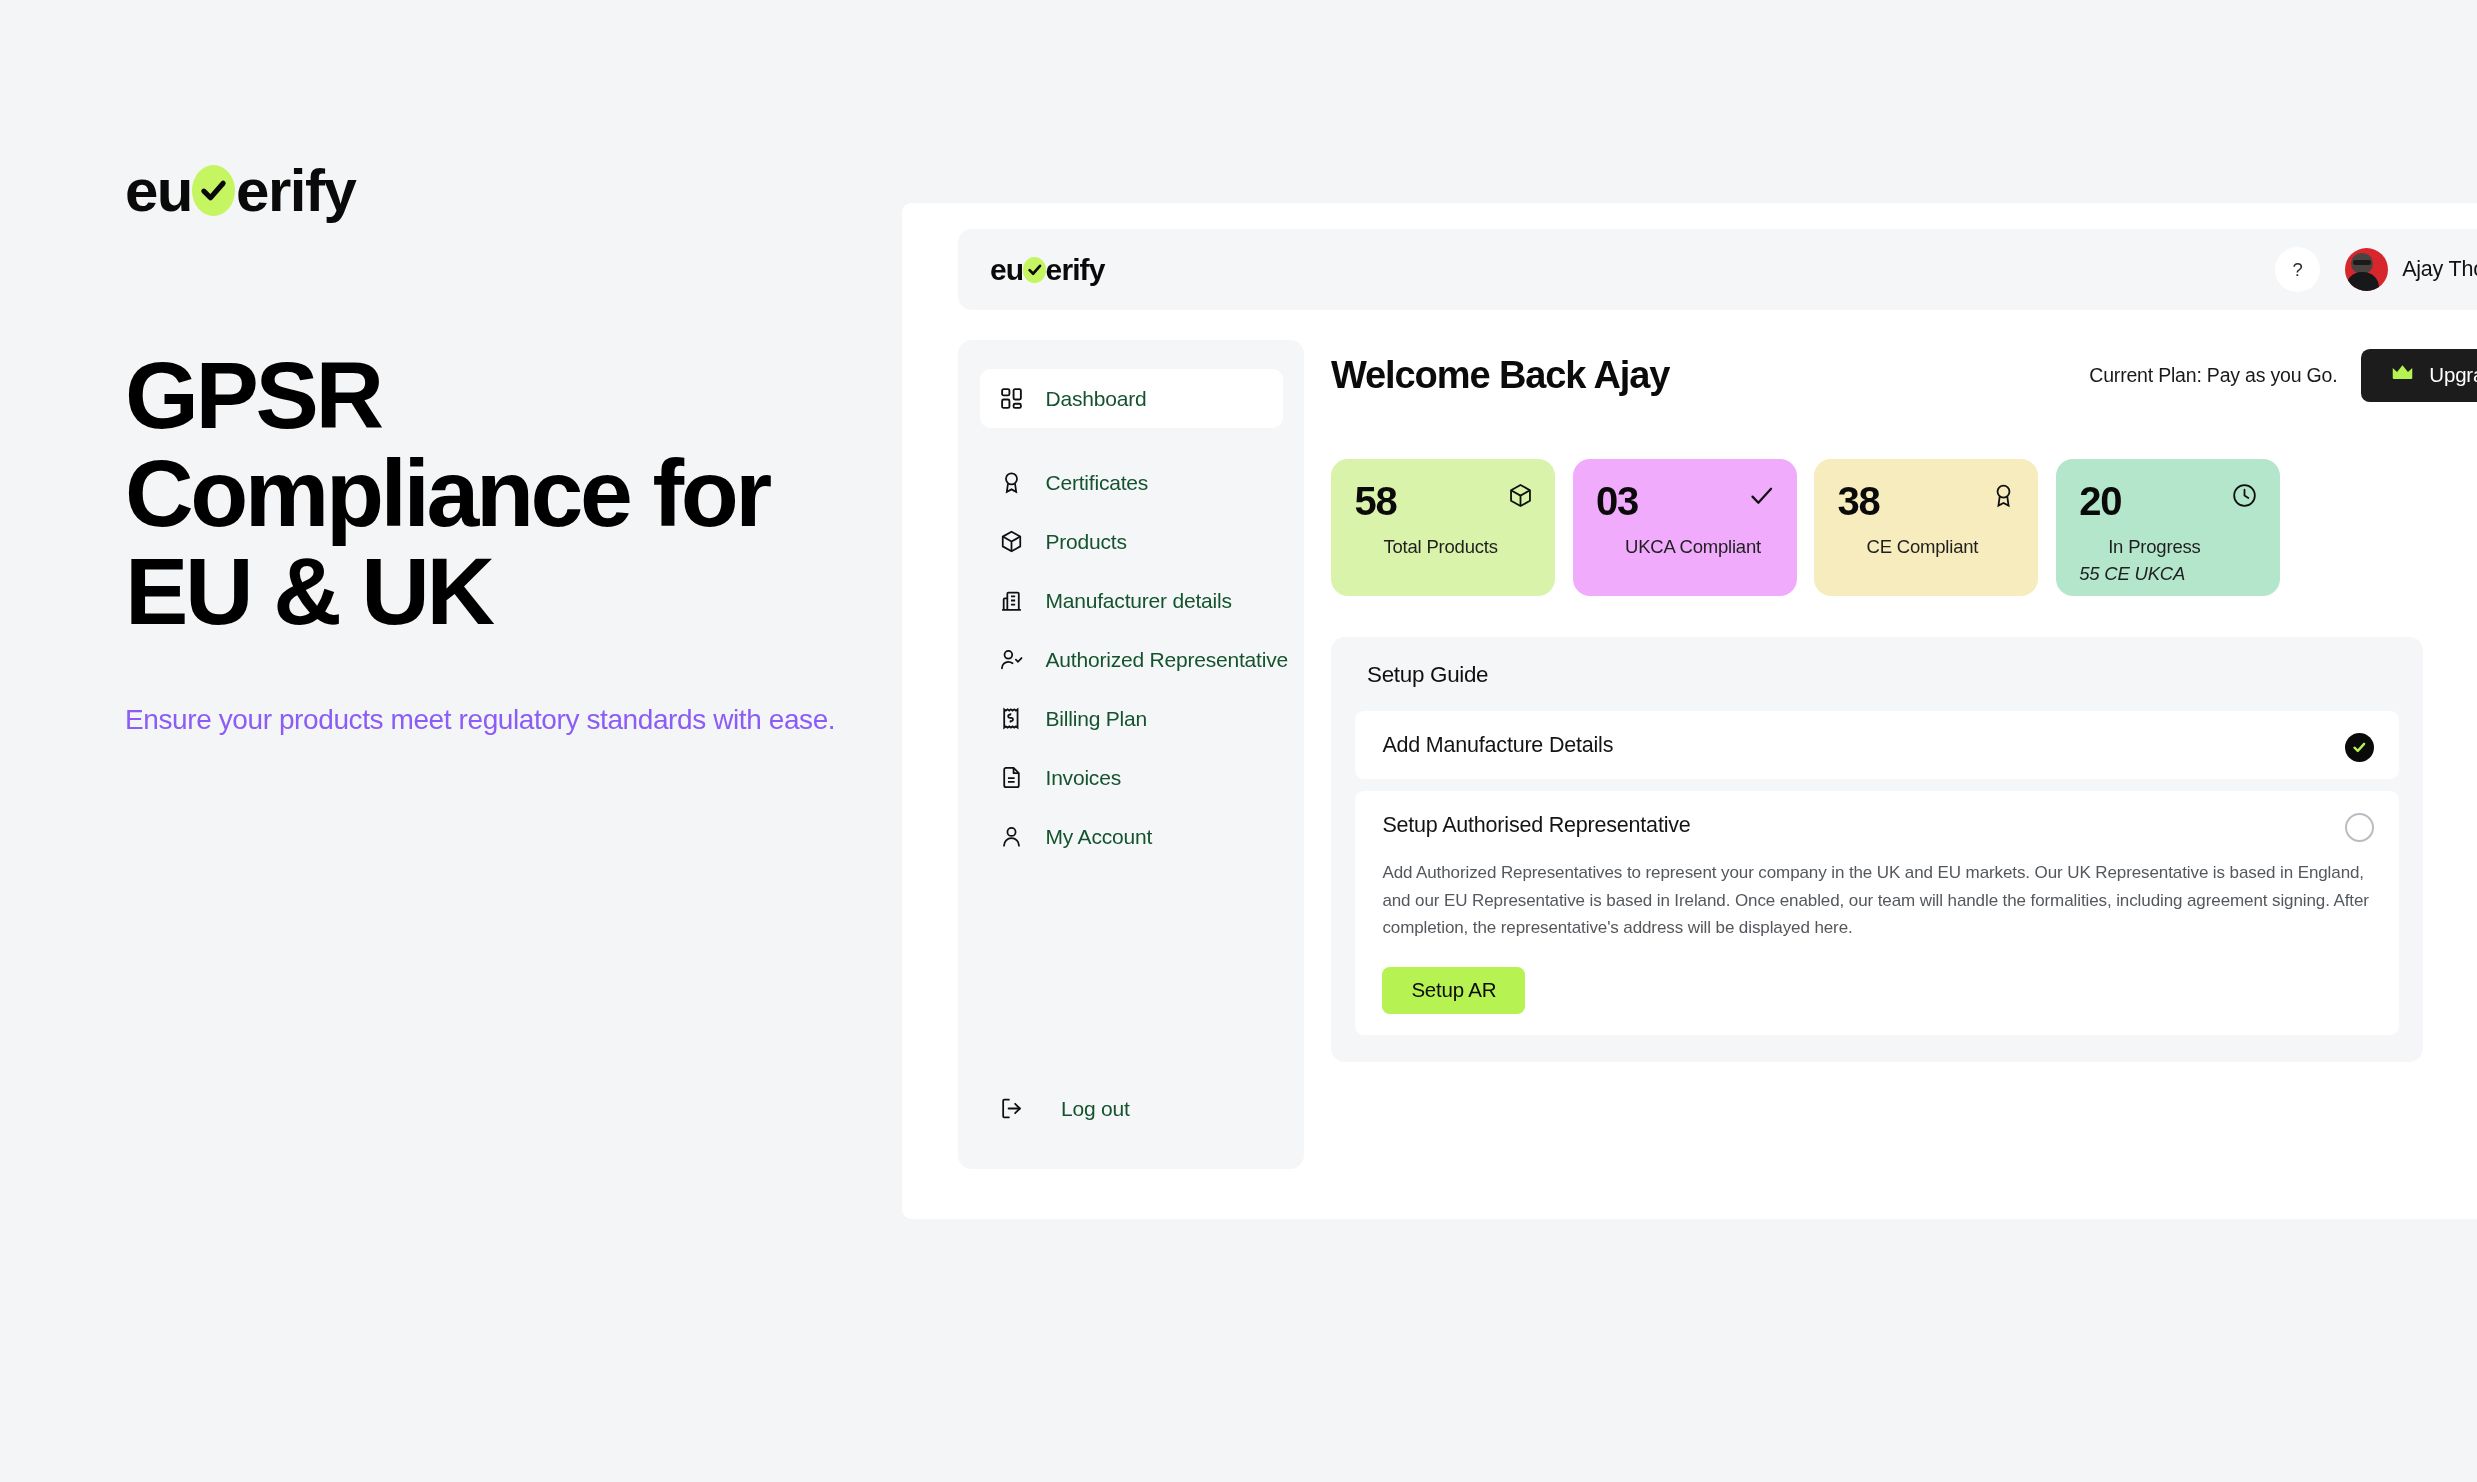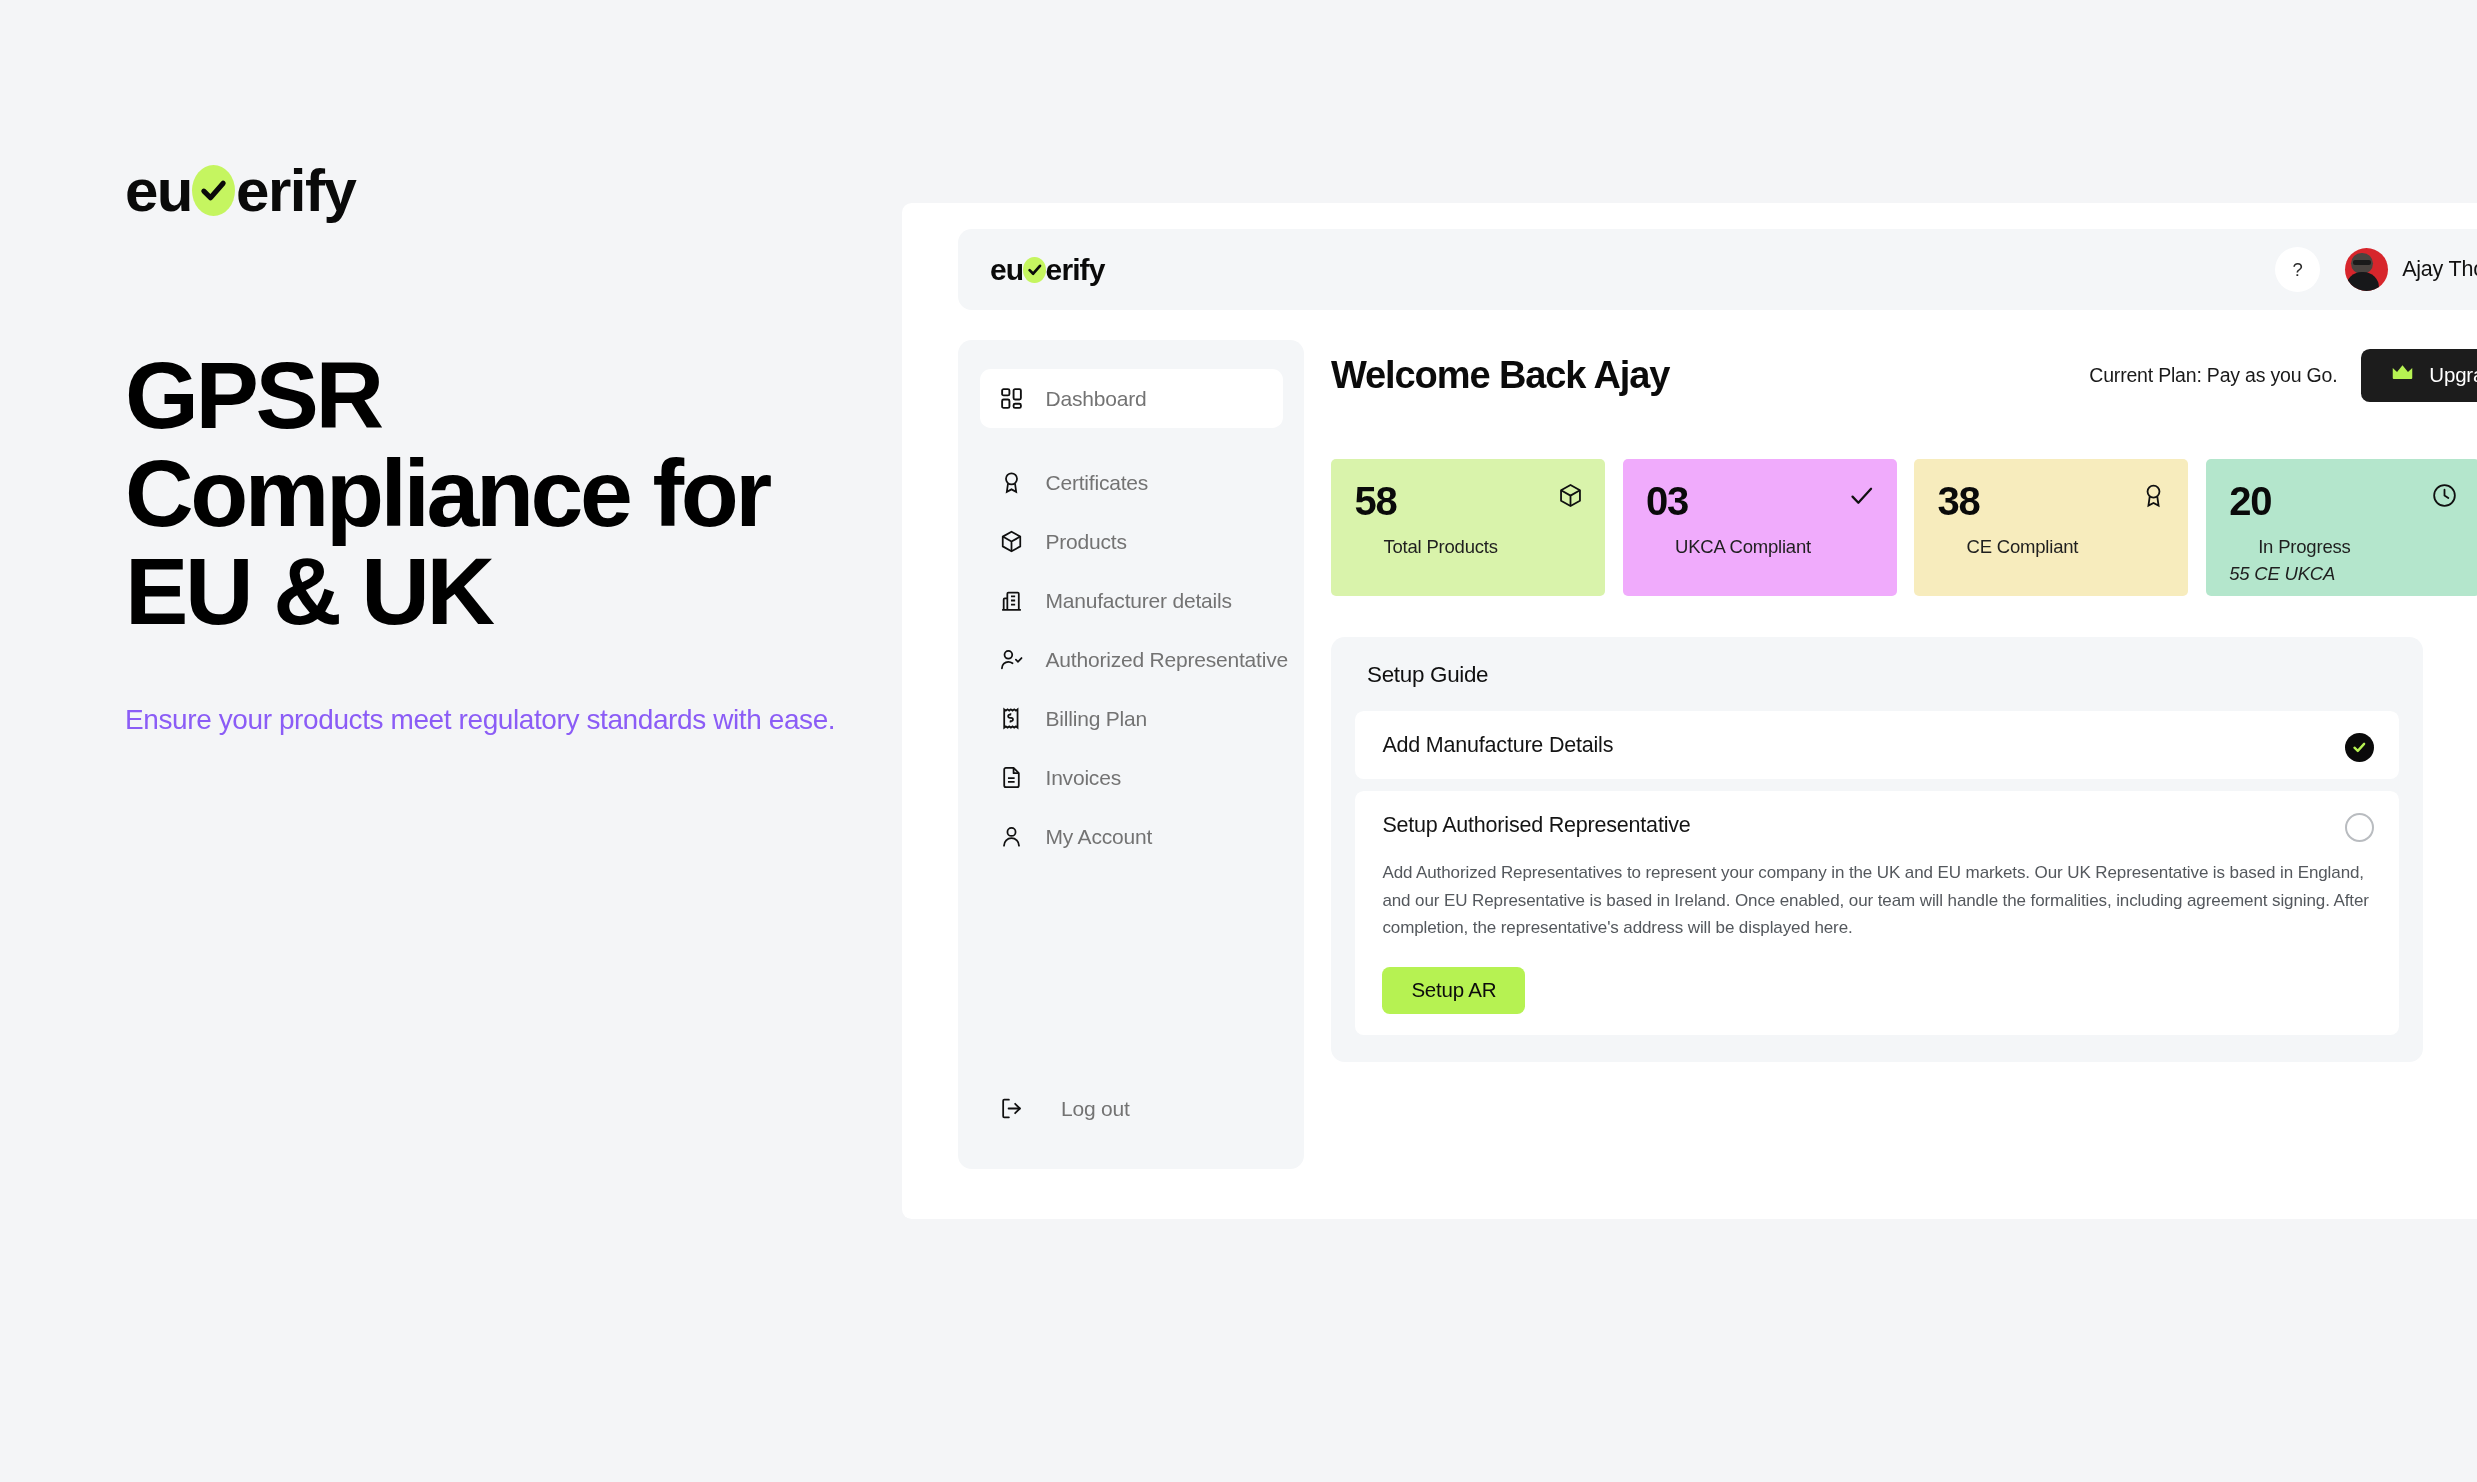--- a/index.html
+++ b/index.html
@@ -162,21 +162,21 @@
     flex-direction: column;
   }
   .nav-item {
     display: flex;
     align-items: center;
     gap: 21.5px;
     height: 59px;
     padding: 0 19.5px;
     border-radius: 10.7px;
     font-size: 21px;
-    color: #737373;
+    color: #14532d;
     letter-spacing: -0.2px;
     cursor: pointer;
     background: transparent;
     border: none;
     width: 100%;
     text-align: left;
     font-family: inherit;
     white-space: nowrap;
   }
   .nav-item.active { background: #ffffff; }
@@ -230,23 +230,23 @@
     letter-spacing: -0.2px;
   }
 
   
   .stats {
     display: flex;
     gap: 17.6px;
     margin-top: 49px;
   }
   .stat-card {
-    width: 274px;
+    width: 224px;
     height: 137px;
-    border-radius: 5px;
+    border-radius: 17px;
     padding: 21.5px 23.4px 0 23.4px;
     position: relative;
     flex: none;
   }
   .stat-num {
     font-size: 40px;
     font-weight: 700;
     color: #0a0a0a;
     letter-spacing: -1.2px;
     line-height: 1;

